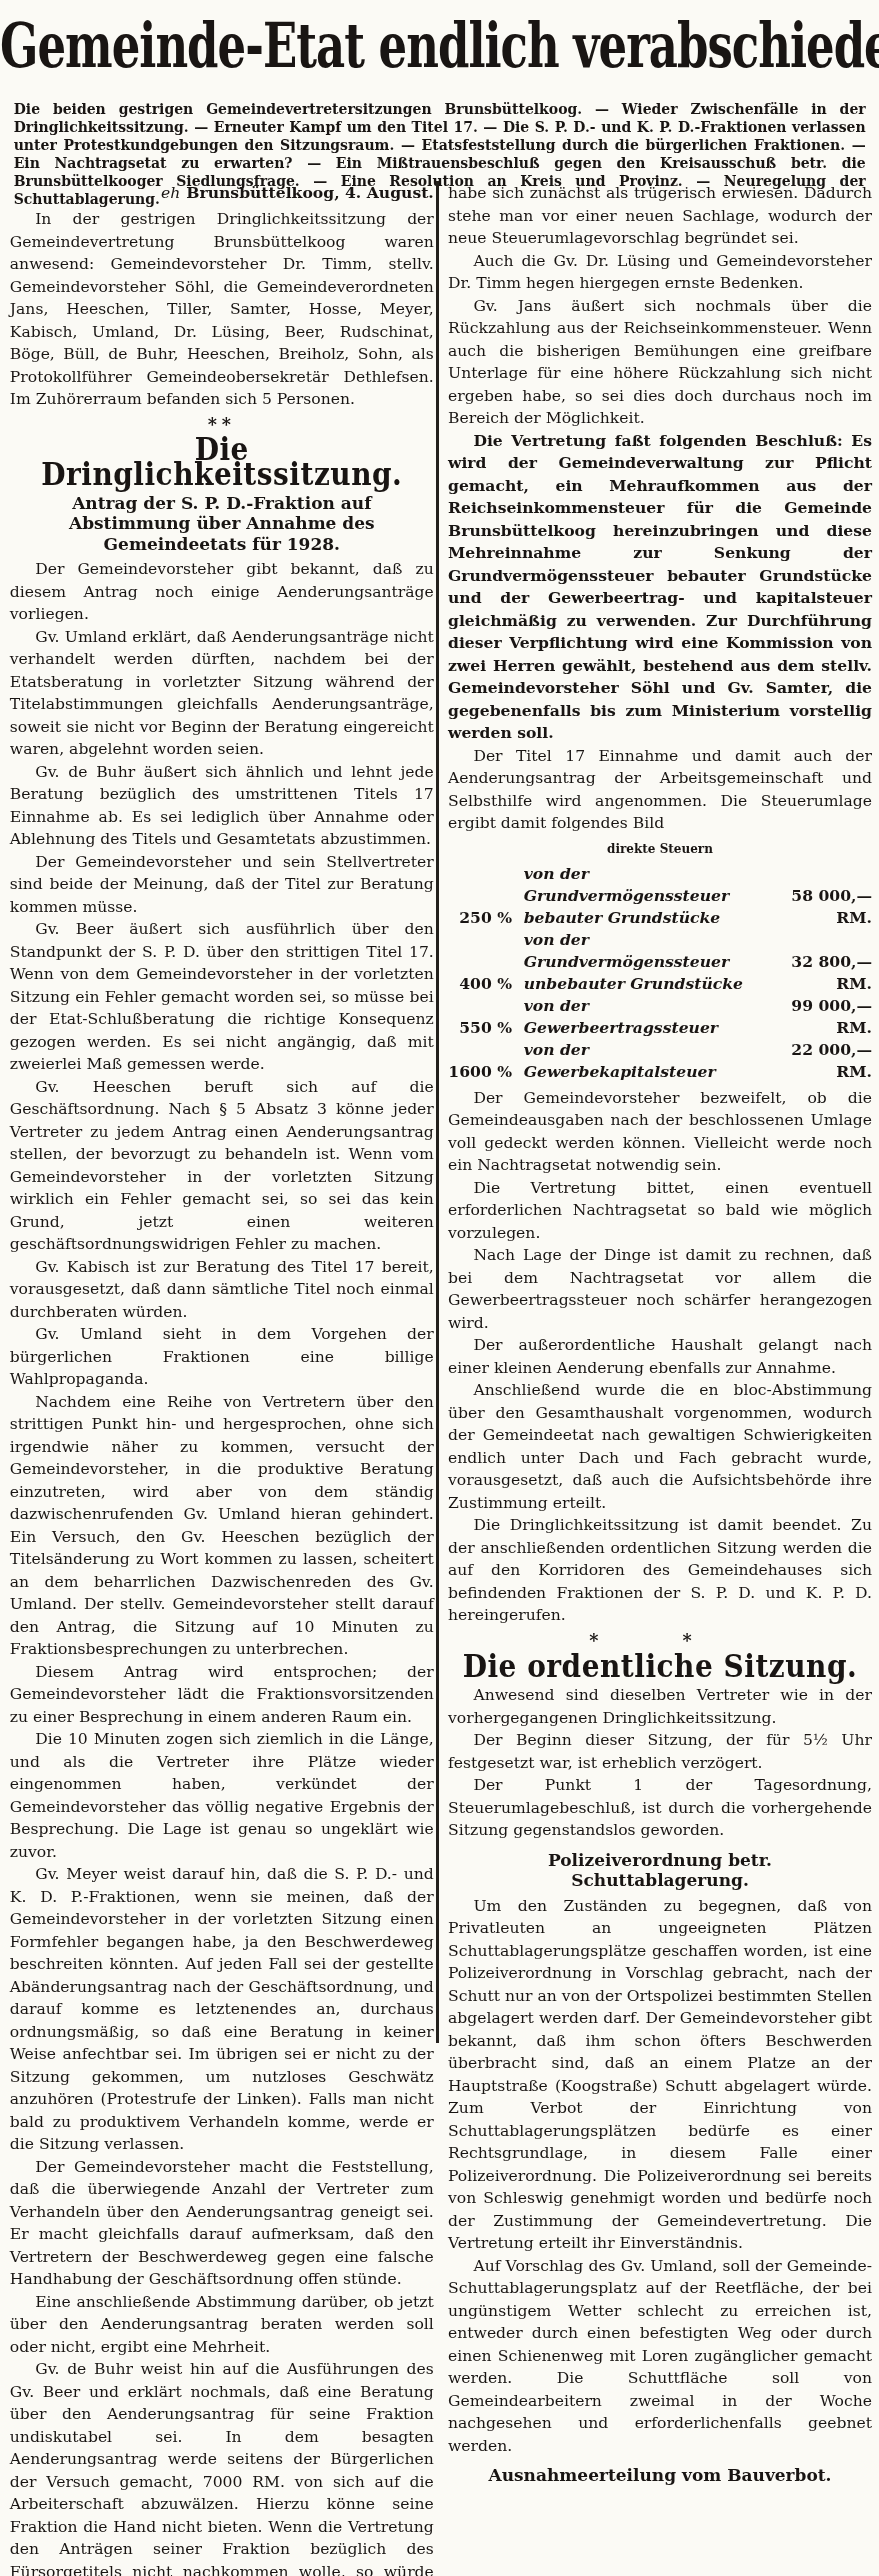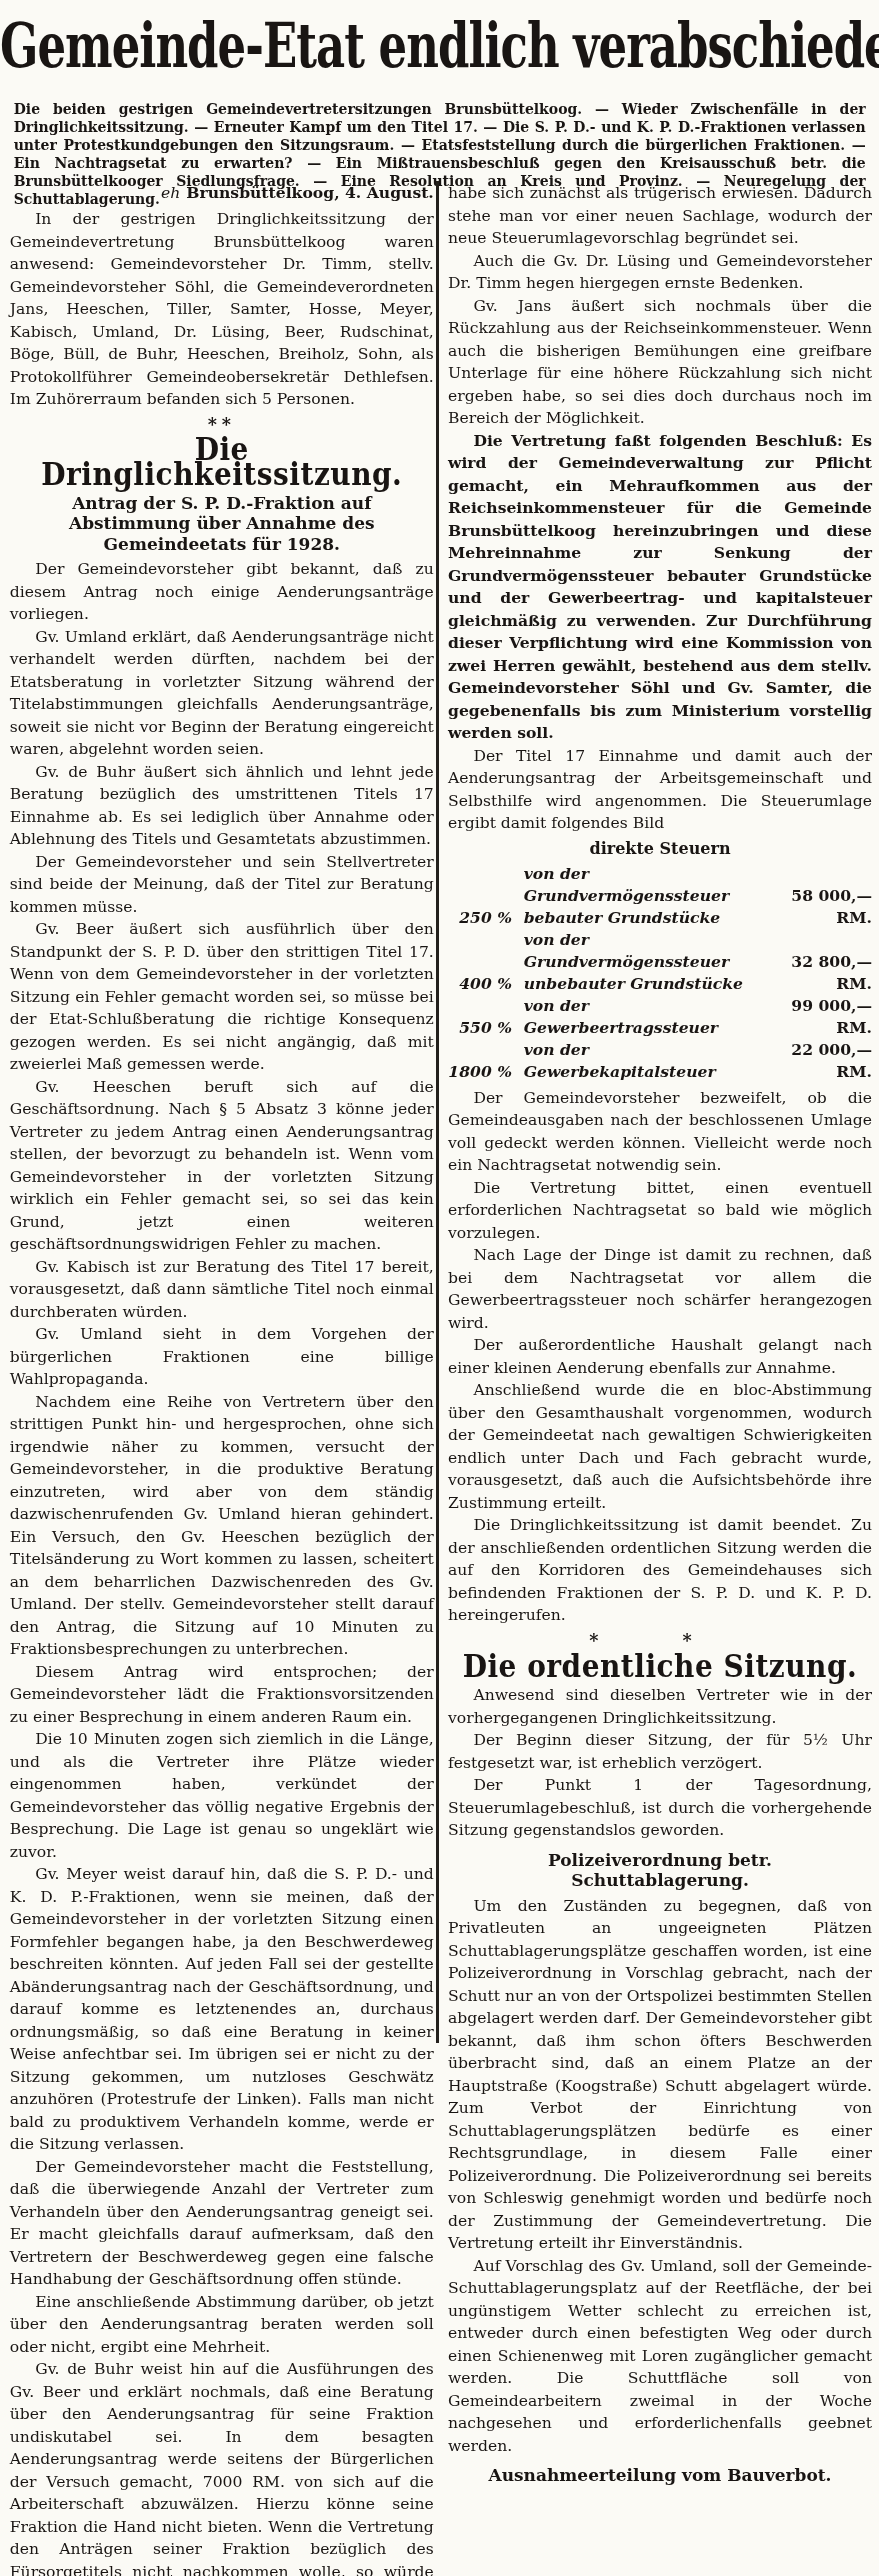--- a/index.html
+++ b/index.html
@@ -20,23 +20,23 @@
   p.cont{text-indent:0;}
   p.bold{font-weight:bold;}
   .sep{ text-align:center;font-weight:bold;font-size:17.6px;letter-spacing:4.9px;
         margin:3.9px 0 2px 0;line-height:19.5px;}
   .sep.wide{letter-spacing:39px;}
   h2.section{margin:5.9px 0 5.9px 0;text-align:center;font-size:28px;font-weight:bold;
              letter-spacing:0.5px;transform:scaleY(1.1);}
   h3.subhead{margin:7.8px 27px 3.9px 27px;text-align:center;font-size:17px;
              font-weight:bold;line-height:20.5px;}
   .tax{margin:3.9px 0 3.9px 0;font-weight:bold;}
-  .tax-title{text-align:center;font-size:16px;margin:2px 0;}
+  .tax-title{text-align:center;font-size:12px;margin:2px 0;}
   .tax-row{display:flex;align-items:flex-end;line-height:22px;}
-  .tax-rate{flex:none;width:64px;text-align:right;font-style:italic;}
+  .tax-rate{flex:none;width:64px;text-align:right;}
   .tax-base{flex:1;padding-left:11.7px;font-style:italic;}
   .tax-amount{flex:none;width:113px;text-align:right;}
 </style>
 </head>
 <body>
 
 <div class="page">
 
   <div class="headline">Gemeinde-Etat endlich verabschiedet.</div>
 
@@ -91,21 +91,21 @@
         <span class="tax-rate">400 %</span>
         <span class="tax-base">von der Grundvermögenssteuer unbebauter Grundstücke</span>
         <span class="tax-amount">32 800,— RM.</span>
       </div>
       <div class="tax-row">
         <span class="tax-rate">550 %</span>
         <span class="tax-base">von der Gewerbeertragssteuer</span>
         <span class="tax-amount">99 000,— RM.</span>
       </div>
       <div class="tax-row">
-        <span class="tax-rate">1800 %</span>
+        <span class="tax-rate">1600 %</span>
         <span class="tax-base">von der Gewerbekapitalsteuer</span>
         <span class="tax-amount">22 000,— RM.</span>
       </div>
     </div>
 
     <p class="body">Der Gemeindevorsteher bezweifelt, ob die Gemeindeausgaben nach der beschlossenen Umlage voll gedeckt werden können. Vielleicht werde noch ein Nachtragsetat notwendig sein.</p>
     <p class="body">Die Vertretung bittet, einen eventuell erforderlichen Nachtragsetat so bald wie möglich vorzulegen.</p>
     <p class="body">Nach Lage der Dinge ist damit zu rechnen, daß bei dem Nachtragsetat vor allem die Gewerbeertragssteuer noch schärfer herangezogen wird.</p>
     <p class="body">Der außerordentliche Haushalt gelangt nach einer kleinen Aenderung ebenfalls zur Annahme.</p>
     <p class="body">Anschließend wurde die en bloc-Abstimmung über den Gesamthaushalt vorgenommen, wodurch der Gemeindeetat nach gewaltigen Schwierigkeiten endlich unter Dach und Fach gebracht wurde, vorausgesetzt, daß auch die Aufsichtsbehörde ihre Zustimmung erteilt.</p>

